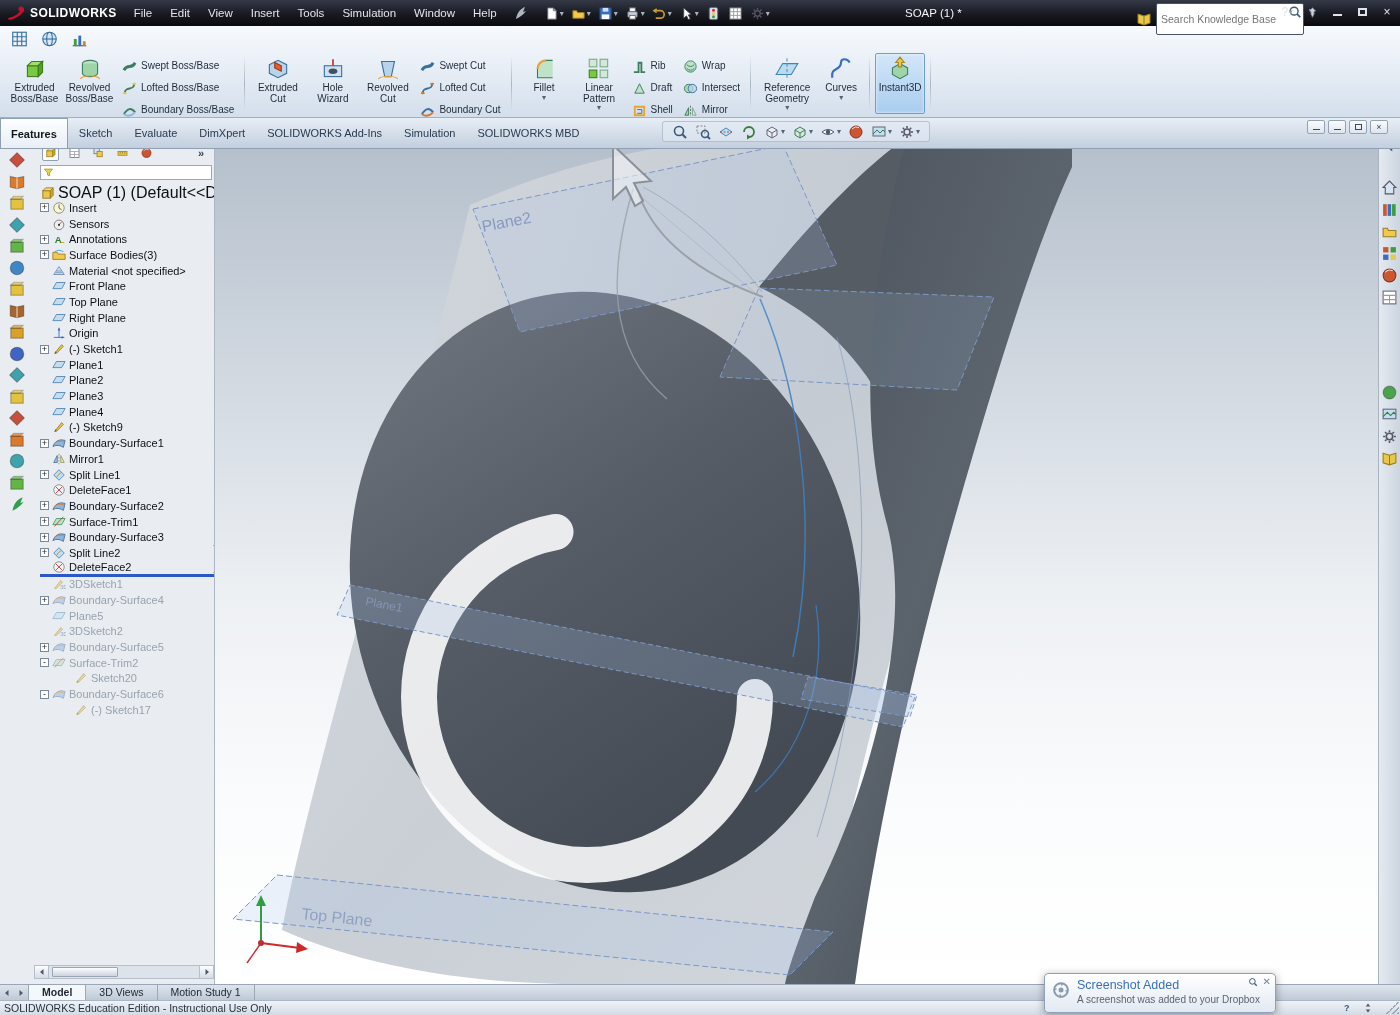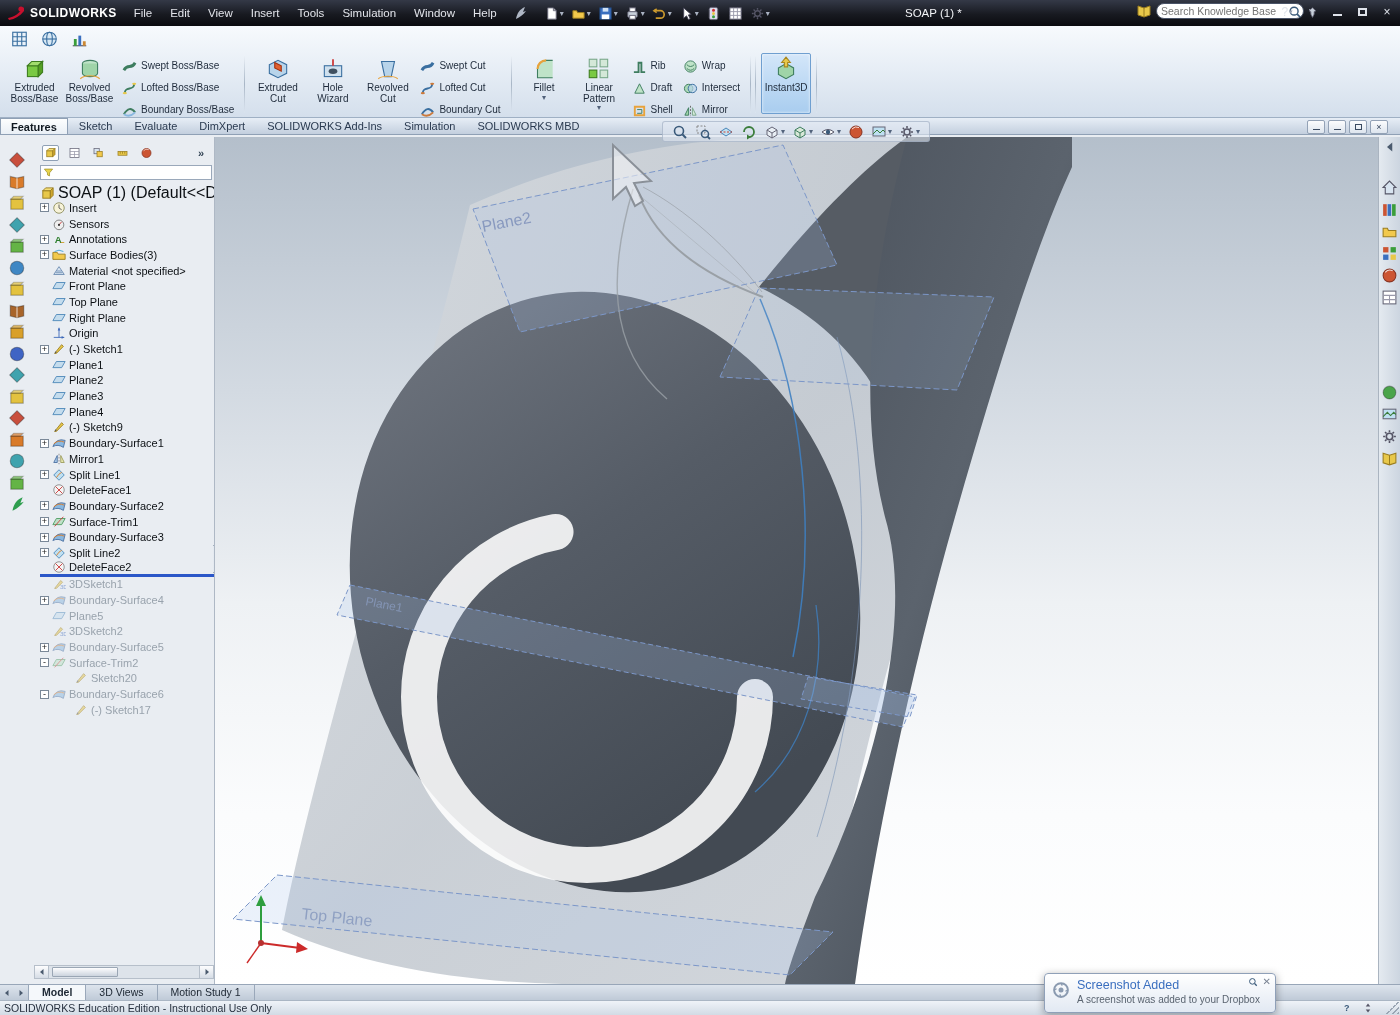--- a/index.html
+++ b/index.html
@@ -17,21 +17,21 @@
 .menu-item{padding:0 9px;height:26px;line-height:26px;font-size:11.5px;color:#e2e4ea;cursor:default;}
 .tb-rocket{width:16px;height:16px;margin:0 6px;}
 #qat{display:flex;align-items:center;gap:3px;margin-left:8px;}
 .qat-btn{display:flex;align-items:center;height:20px;padding:1px 2px;border-radius:2px;}
 .qat-btn .ic{width:15px;height:15px;}
 .qat-btn[data-dd="true"]::after{content:"▾";font-size:8px;color:#aab2c2;margin-left:1px;}
 #doc-title{position:absolute;left:905px;top:0;line-height:26px;font-size:11.5px;color:#f2f3f6;}
 #search-area{position:absolute;right:96px;top:3px;display:flex;align-items:center;gap:4px;}
 #search-area .book{width:16px;height:16px;}
 #search-box{position:relative;}
-#search-input{width:148px;height:16px;font-size:10.5px;padding:0 22px 0 4px;border:1px solid #4a5468;border-radius:8px;background:#fff;color:#333;font-family:"Liberation Sans",sans-serif;}
+#search-input{width:148px;height:32px;font-size:10.5px;padding:0 22px 0 4px;border:1px solid #4a5468;border-radius:2px;background:#fff;color:#333;font-family:"Liberation Sans",sans-serif;}
 #search-box .mag{position:absolute;right:2px;top:2px;width:14px;height:14px;}
 #search-box::after{content:"▾";position:absolute;right:-9px;top:3px;font-size:8px;color:#aab2c2;}
 #tb-right{position:absolute;right:3px;top:3px;display:flex;align-items:center;gap:5px;}
 .wbtn{min-width:20px;height:18px;display:flex;align-items:center;justify-content:center;color:#dfe3ea;font-size:12px;border-radius:2px;}
 .glyph-min{width:9px;height:8px;border-bottom:2px solid #dfe3ea;}
 .glyph-rest{width:9px;height:8px;border:2px solid #dfe3ea;}
 .help-q{font-size:12px;color:#dfe3ea;}
 .help-q::after{content:"▾";font-size:7px;color:#99a2b2;margin-left:1px;}
 .pin-ic{width:13px;height:13px;}
 
@@ -47,21 +47,21 @@
 .rbtn.big .ric{width:26px;height:26px;}
 .rlabel{font-size:10px;line-height:10.5px;color:#1e2a3a;margin-top:1px;}
 .rbtn.big[data-dd="true"]::after{content:"▾";font-size:8px;color:#51617a;line-height:7px;}
 .rbtn.active{background:linear-gradient(#d3e6f9,#a9cdef);border:1px solid #6f9fd0;box-shadow:inset 0 0 3px rgba(255,255,255,.8);}
 .rstack{display:flex;flex-direction:column;gap:3px;padding-top:4px;}
 .rbtn.small{flex-direction:row;align-items:center;gap:4px;padding:1px 4px;min-height:17px;}
 .rbtn.small .ric{width:15px;height:15px;}
 .rbtn.small .rlabel{margin:0;white-space:nowrap;}
 
 
-#tabrow{position:absolute;top:118px;left:0;width:1400px;height:17px;background:linear-gradient(#e7eef6,#c3cfde);border-bottom:1px solid #8fa0b5;display:flex;align-items:stretch;z-index:30;}
+#tabrow{position:absolute;top:118px;left:0;width:1400px;height:31px;background:linear-gradient(#e7eef6,#c3cfde);border-bottom:1px solid #8fa0b5;display:flex;align-items:stretch;z-index:30;}
 .tab{padding:0 10px;font-size:11px;color:#2a3a50;display:flex;align-items:center;border:1px solid transparent;}
 .tab[data-active="true"]{background:linear-gradient(#fdfefe,#e9eff6);border:1px solid #8fa0b5;border-bottom:none;font-weight:bold;color:#101820;}
 #doc-win{margin-left:auto;display:flex;align-items:center;gap:4px;padding-right:8px;}
 .dwbtn{width:18px;height:14px;border:1px solid #93a2b6;background:linear-gradient(#fbfcfd,#dde5ee);display:flex;align-items:center;justify-content:center;font-size:9px;color:#3a4a60;border-radius:2px;}
 .dw-min{width:7px;height:6px;border-bottom:1.5px solid #3a4a60;}
 .dw-rest{width:7px;height:6px;border:1.5px solid #3a4a60;}
 
 
 #main{position:absolute;top:137px;left:0;width:1400px;height:847px;background:#e9edf2;}
 #left-strip{position:absolute;left:3px;top:14px;width:27px;display:flex;flex-direction:column;gap:3.5px;align-items:center;}
@@ -502,20 +502,39 @@
                 <path d="M14,13 L10,5 L10,13 Z" fill="#d4e8d8" stroke="#7aa88a"></path>
                 <path d="M8,3 L8,14" stroke="#666" stroke-dasharray="2,1.5"></path>
               </svg>
             </span>
           <span class="rlabel">Mirror</span>
         </div>
       </div>
     </div>
     <div class="rsep"></div>
 
+    <div class="rgroup">
+      <div class="rbtn big" data-dd="true" style="width:62px">
+        <span class="ric" data-icon="ref-geometry">
+            <svg viewBox="0 0 24 24" width="100%" height="100%">
+              <path d="M2,17 L8,7 L22,7 L16,17 Z" fill="rgba(150,200,230,.5)" stroke="#3a86b8"></path>
+              <path d="M12,2 L12,22" stroke="#4a9ac8" stroke-dasharray="3,2"></path>
+            </svg>
+          </span>
+        <span class="rlabel">Reference Geometry</span>
+      </div>
+      <div class="rbtn big" data-dd="true" style="width:46px">
+        <span class="ric" data-icon="curves">
+            <svg viewBox="0 0 24 24" width="100%" height="100%">
+              <path d="M4,20 C2,10 12,14 12,6 C12,2 18,2 20,6" stroke="#3a6fbf" stroke-width="2" fill="none"></path>
+            </svg>
+          </span>
+        <span class="rlabel">Curves</span>
+      </div>
+    </div>
     <div class="rsep"></div>
 
     <div class="rgroup">
       <div class="rbtn big active" style="width:50px">
         <span class="ric" data-icon="instant3d">
             <svg viewBox="0 0 24 24" width="100%" height="100%">
               <path d="M5,11 L12,7 L19,11 L19,17 L12,21 L5,17 Z" fill="#9fd4a8" stroke="#3e7d5f"></path>
               <path d="M12,1 L16,6 L13.5,6 L13.5,10 L10.5,10 L10.5,6 L8,6 Z" fill="#e8c84a" stroke="#a8861f"></path>
             </svg>
           </span>

